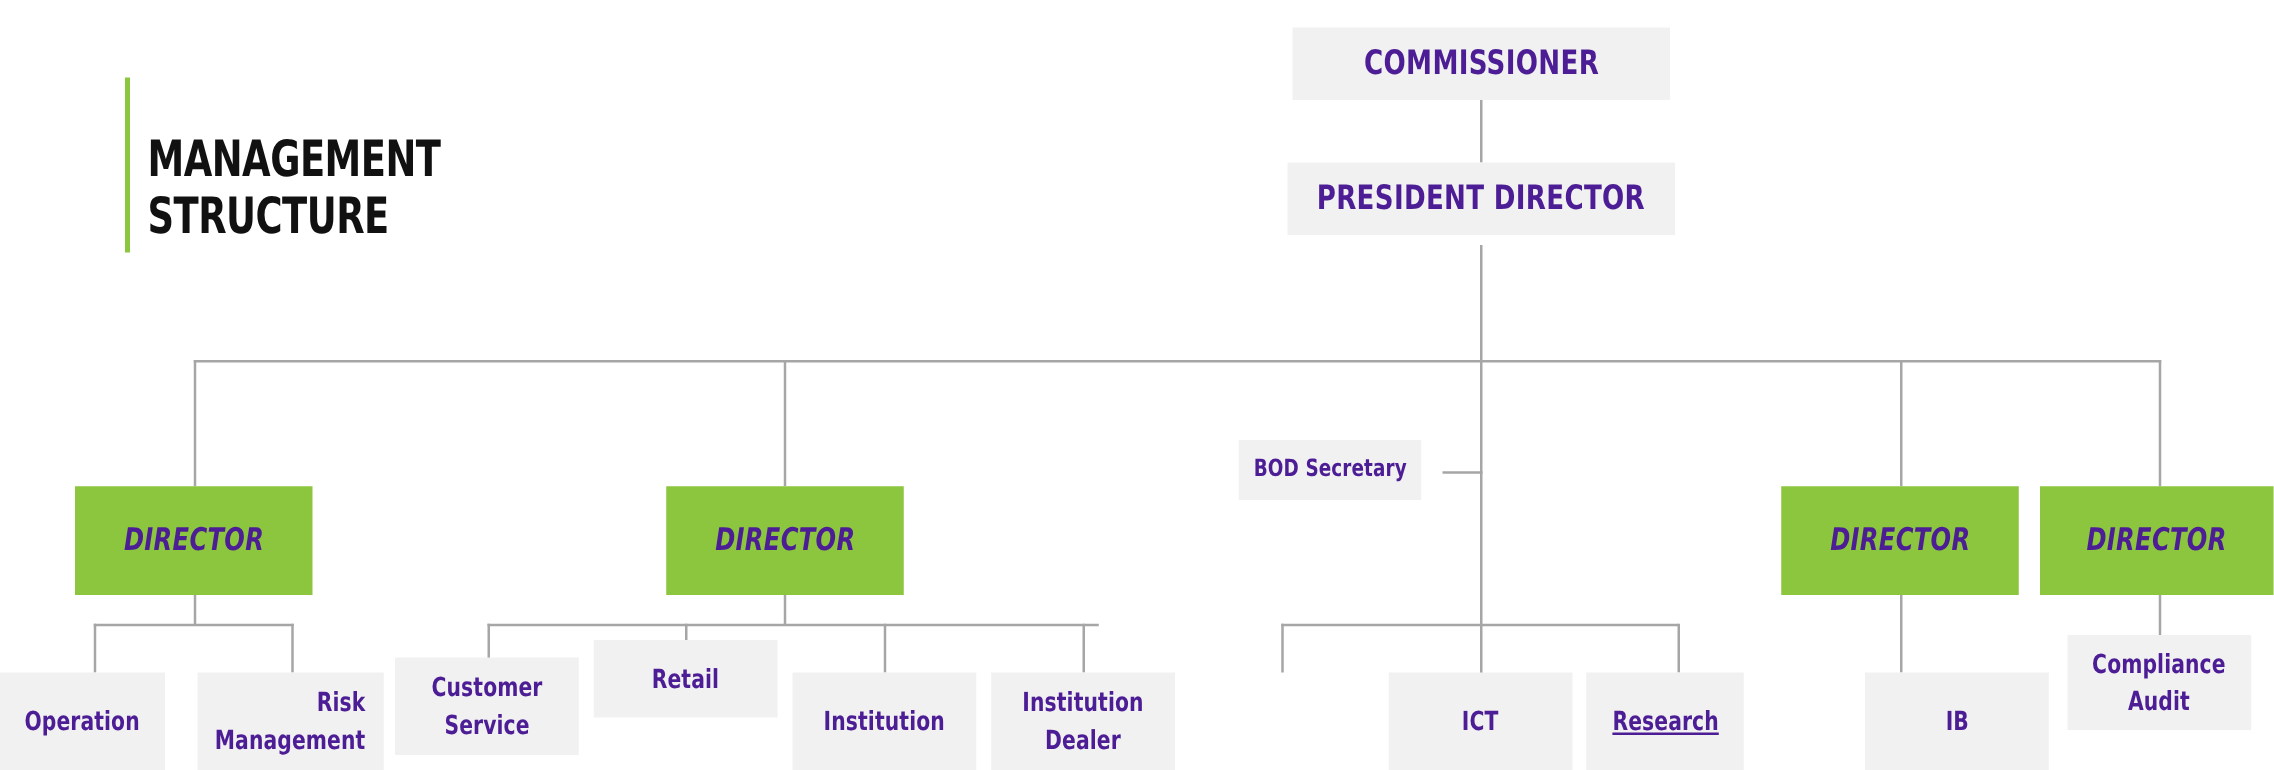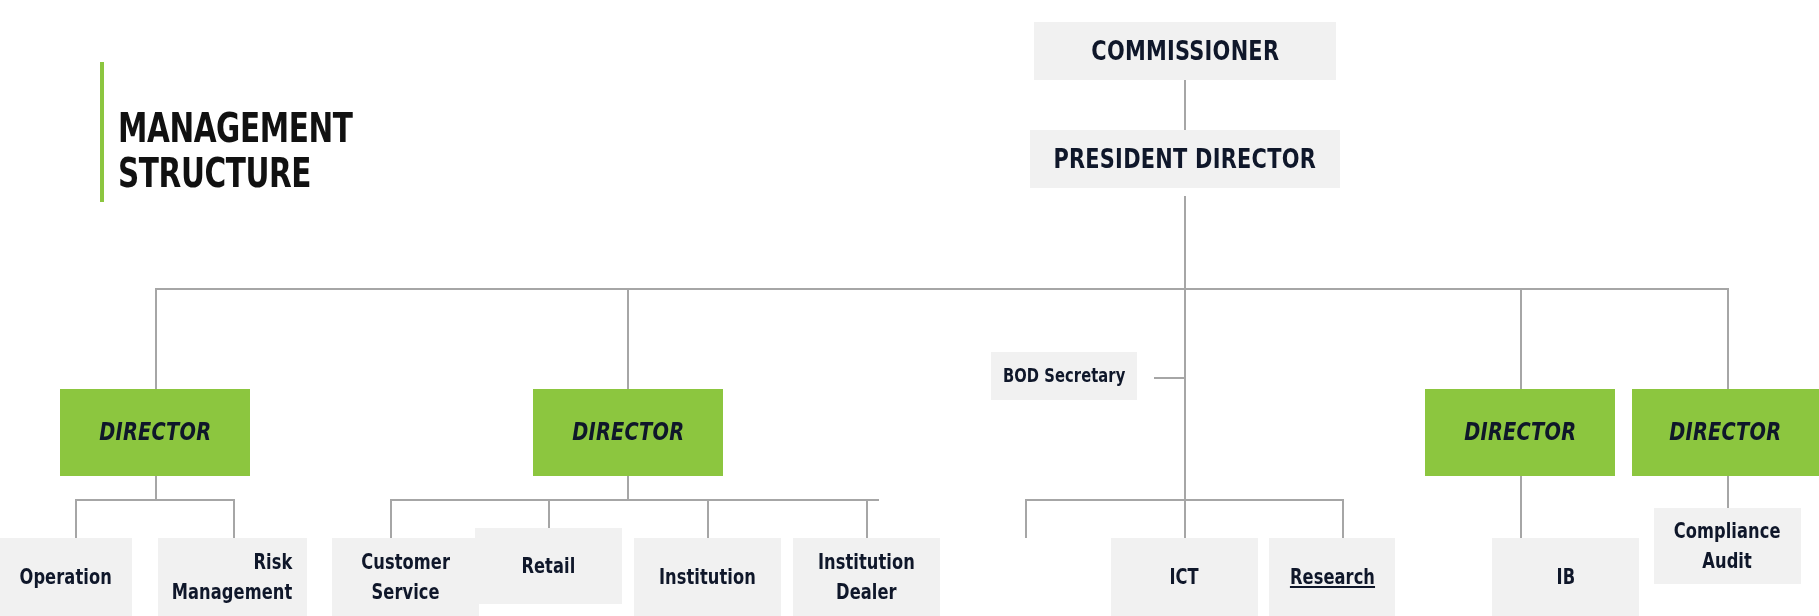--- a/index.html
+++ b/index.html
@@ -53,21 +53,21 @@
     white-space: nowrap;
   }
 
   
   .node {
     position: absolute;
     display: flex;
     align-items: center;
     justify-content: center;
     text-align: center;
-    color: #0f172a;
+    color: #4c1d95;
     z-index: 3;
   }
   .node .label {
     font-family: "Liberation Sans Narrow", "DejaVu Sans Condensed", "Liberation Sans", sans-serif;
     font-weight: 700;
     transform: scaleX(0.86);
     white-space: pre-line;
     line-height: 1.45;
   }
 
@@ -167,26 +167,26 @@
 
   <div class="node grey leaf" style="left:0px; top:538px; width:132px; height:78px;">
     <span class="label">Operation</span>
   </div>
 
   <div class="node grey leaf" style="left:158px; top:538px; width:149px; height:78px;text-align:right;">
     <span class="label">Risk
 Management</span>
   </div>
 
-  <div class="node grey leaf" style="left:316px; top:538px; width:147px; height:78px;margin-left:16px;">
+  <div class="node grey leaf" style="left:316px; top:526px; width:147px; height:78px;">
     <span class="label">Customer
 Service</span>
   </div>
 
-  <div class="node grey leaf" style="left:475px; top:528px; width:147px; height:76px;">
+  <div class="node grey leaf" style="left:475px; top:512px; width:147px; height:62px;">
     <span class="label">Retail</span>
   </div>
 
   <div class="node grey leaf" style="left:634px; top:538px; width:147px; height:78px;">
     <span class="label">Institution</span>
   </div>
 
   <div class="node grey leaf" style="left:793px; top:538px; width:147px; height:78px;">
     <span class="label">Institution
 Dealer</span>

